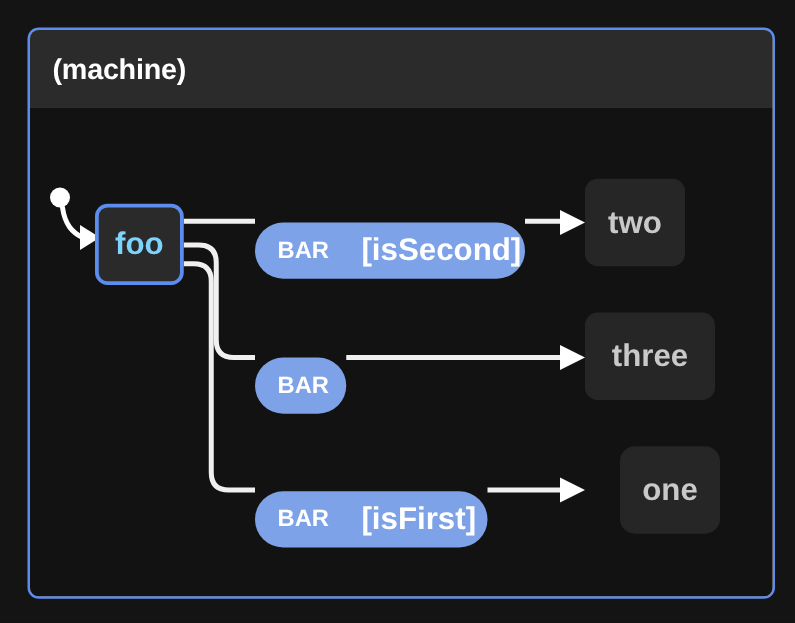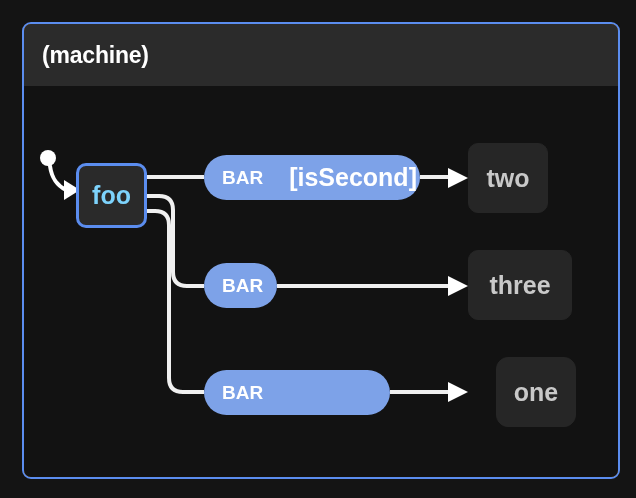--- a/index.html
+++ b/index.html
@@ -99,20 +99,21 @@
   .pill {
     position: absolute;
     height: 45px;
     box-sizing: border-box;
     background: #7da2e8;
     border-radius: 23px;
     display: flex;
     align-items: center;
     padding: 0 18px;
     white-space: nowrap;
+    margin-top: 23px;
   }
   .pill-event {
     color: #ffffff;
     font-size: 19px;
     font-weight: bold;
   }
   .pill-guard {
     color: #ffffff;
     font-size: 25px;
     font-weight: bold;
@@ -170,15 +171,16 @@
     <span class="pill-event">BAR</span>
     <span class="pill-guard">[isSecond]</span>
   </div>
 
   <div class="pill" style="left:204px; top:263px; width:73px;">
     <span class="pill-event">BAR</span>
   </div>
 
   <div class="pill" style="left:204px; top:370px; width:186px;">
     <span class="pill-event">BAR</span>
+    <span class="pill-guard">[isFirst]</span>
   </div>
 
 </div>
 
 </body></html>

